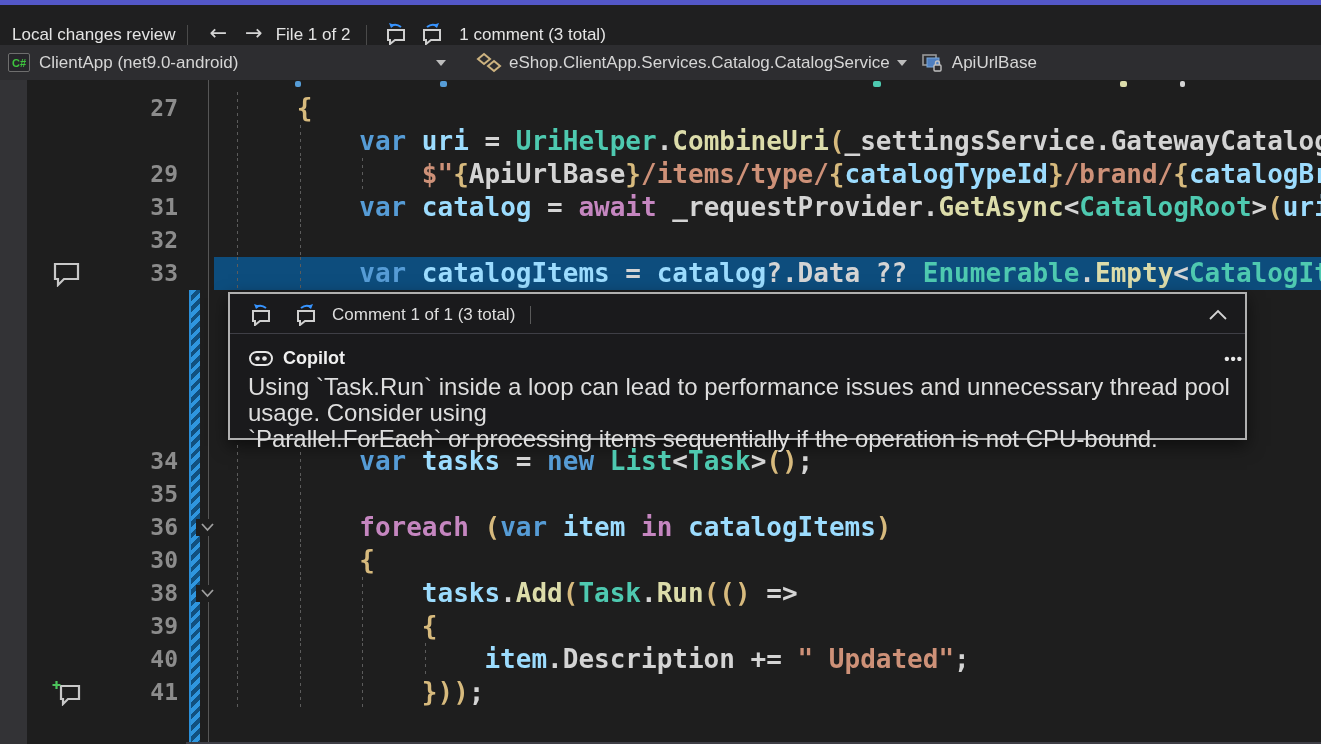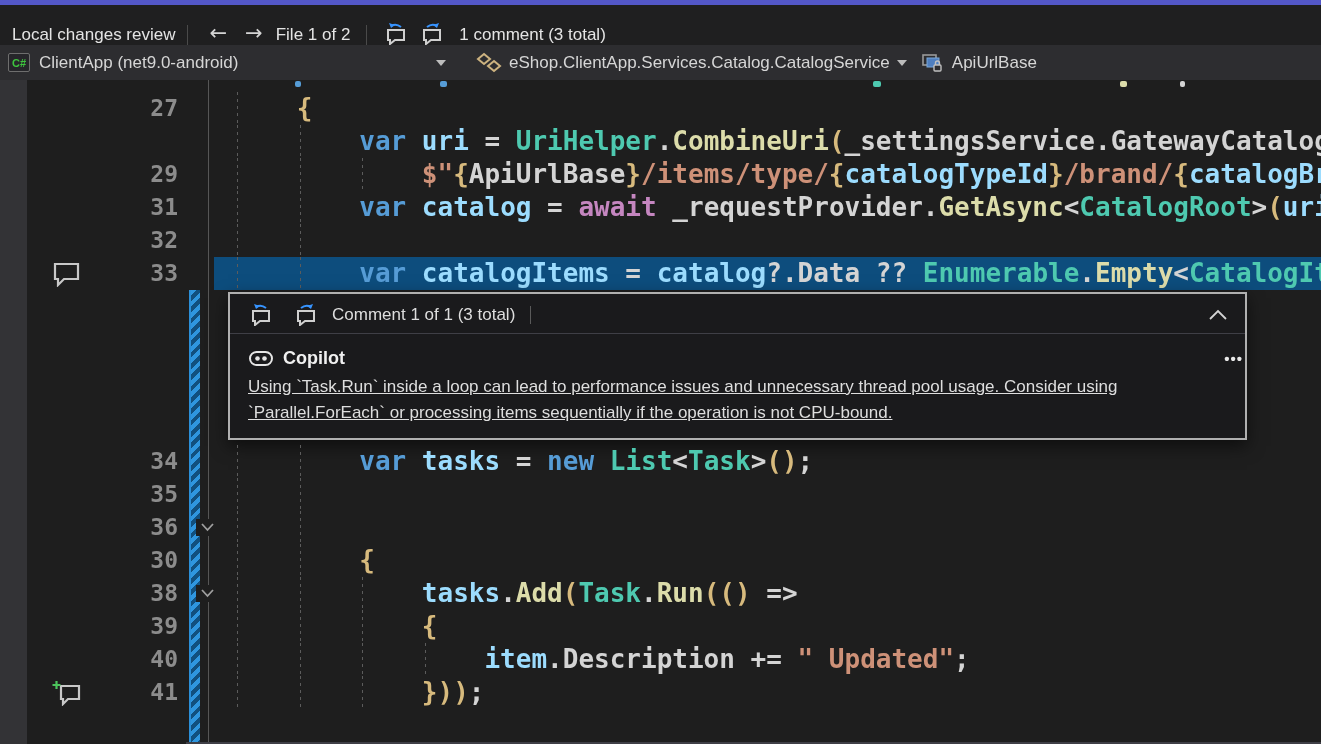--- a/index.html
+++ b/index.html
@@ -66,21 +66,21 @@
   .popup-head { height:40px; display:flex; align-items:center; gap:9px;
                 padding:2px 16px 0 14px; border-bottom:1px solid #3f3f46;
                 color:#dedede; font-size:17px; }
   .popup-head .hsep { width:1px; height:18px; background:#5a5a5a; margin-left:6px; }
   .popup-head .spacer { flex:1; }
   .popup-body { padding:8px 2px 0 18px; }
   .author-row { display:flex; align-items:center; gap:9px; height:32px; }
   .author { font-size:18px; font-weight:bold; color:#f0f0f0; }
   .more { margin-left:auto; color:#e8e8e8; font-size:15px; letter-spacing:1px;
           font-weight:bold; }
-  .cmt-text { color:#dedede; font-size:17px; line-height:26px; max-width:995px;text-decoration:underline; }
+  .cmt-text { color:#dedede; font-size:24px; line-height:26px; max-width:995px; }
 </style>
 </head>
 <body>
 
 <div class="accent"></div>
 
 <div class="topbar">
   <span>Local changes review</span>
   <span class="vsep"></span>
   <span class="navarrow">←</span>
@@ -240,20 +240,21 @@
       </div>
       <div class="row">
         <div class="guide" style="left: 237px;"></div>
         <div class="guide" style="left: 299.6px;"></div>
         <div class="lnum">36</div>
         <div class="fold">
   <svg width="15" height="11" viewBox="0 0 15 11">
     <path d="M2 2 L7.5 8 L13 2" stroke="#9f9f9f" stroke-width="1.8" fill="none"></path>
   </svg>
 </div>
+        <div class="codeln">        <span class="tk-ctrl">foreach</span><span class="tk-pl"> </span><span class="tk-gold">(</span><span class="tk-kw">var</span><span class="tk-pl"> </span><span class="tk-var">item</span><span class="tk-pl"> </span><span class="tk-ctrl">in</span><span class="tk-pl"> </span><span class="tk-var">catalogItems</span><span class="tk-gold">)</span></div>
       </div>
       <div class="row">
         <div class="guide" style="left: 237px;"></div>
         <div class="guide" style="left: 299.6px;"></div>
         <div class="lnum">30</div>
         <div class="codeln">        <span class="tk-gold">{</span></div>
       </div>
       <div class="row">
         <div class="guide" style="left: 237px;"></div>
         <div class="guide" style="left: 299.6px;"></div>

